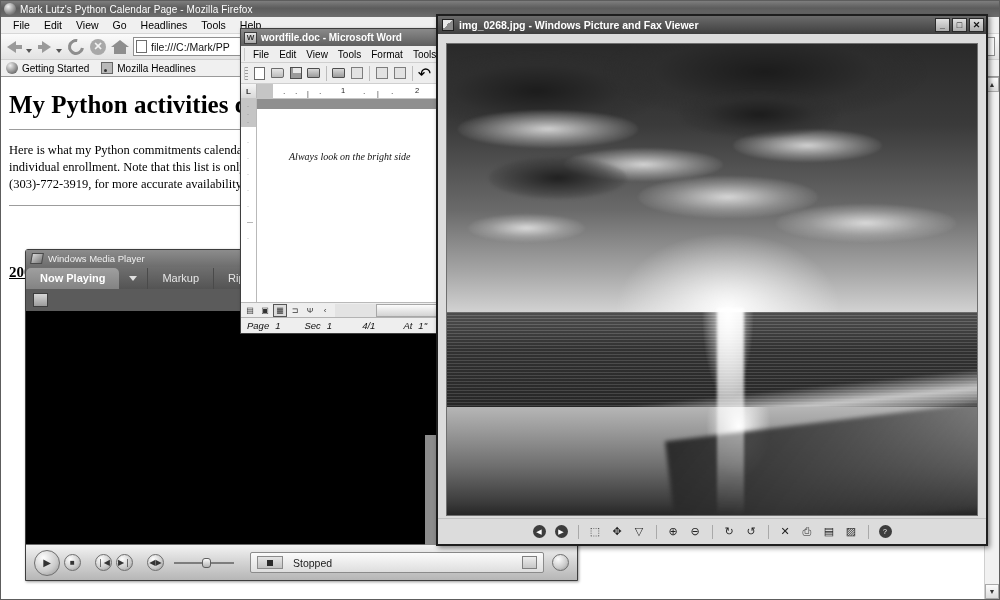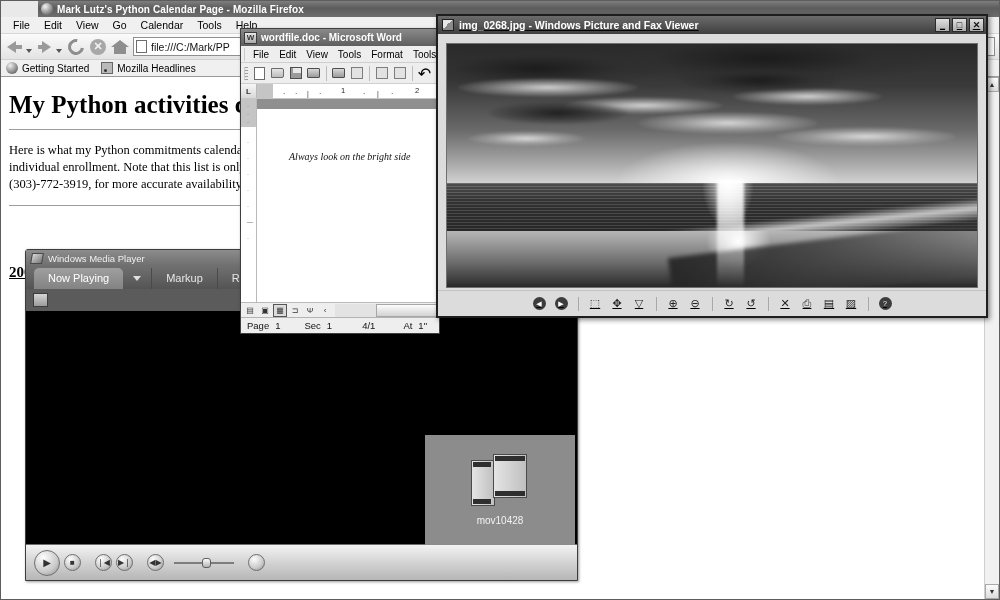--- a/index.html
+++ b/index.html
@@ -26,24 +26,23 @@
     background: #e9e9e4;
     border: 1px solid #5d5d5d;
     display: flex; flex-direction: column;
   }
   .ff-titlebar {
     height: 16px;
     background: linear-gradient(to bottom, #7e7e7e 0%, #5c5c5c 45%, #6e6e6e 100%);
     color: #ffffff;
     display: flex; align-items: center;
     padding: 0 3px;
-    font-size: 10px; font-weight: bold;
+    font-size: 10px; font-weight: normal;
     letter-spacing: 0.1px;
     white-space: nowrap;
-    margin-left: 37px;
   }
   .ff-app-icon {
     width: 12px; height: 12px; margin-right: 4px;
     border-radius: 50%;
     background: radial-gradient(circle at 35% 30%, #f2f2f2, #8a8a8a 60%, #4a4a4a);
     flex: 0 0 auto;
   }
   .ff-menubar {
     height: 17px;
     background: #f0f0ec;
@@ -198,24 +197,23 @@
     display: flex; align-items: flex-end;
     font-size: 11px; color: #e6e6e6;
   }
   .wmp-tab {
     padding: 3px 14px 4px 14px; height: 21px;
     display: flex; align-items: center; white-space: nowrap;
     border-right: 1px solid #4a4a4a;
   }
   .wmp-tab.active {
     background: linear-gradient(to bottom,#9f9f9f,#838383);
-    color: #ffffff; font-weight: normal;
+    color: #ffffff; font-weight: bold;
     border-radius: 5px 5px 0 0;
     border-right: none;
-    margin-left: 8px;
   }
   .wmp-tab-caret {
     width: 0; height: 0; border-left: 4px solid transparent;
     border-right: 4px solid transparent; border-top: 5px solid #e0e0e0;
   }
   .wmp-subbar {
     height: 22px; background: #5b5b5b;
     display: flex; align-items: center; padding-left: 7px;
   }
   .wmp-subbtn {
@@ -440,33 +438,32 @@
   }
   .hs-thumb {
     position: absolute; right: 0; top: 0; width: 60%; height: 13px;
     background: linear-gradient(to bottom,#fcfcfa,#d3d3cd);
     border: 1px solid #a7a7a2;
   }
   .wd-status {
     height: 16px; background: #eeeeea;
     border-top: 1px solid #b3b3ae;
     display: flex; align-items: center;
-    font-size: 9.5px; color: #111; overflow: hidden;
+    font-size: 9.5px; color: #111; overflow: hidden; font-style: italic;
   }
   .wd-status .st { padding: 0 6px; white-space: nowrap; }
 
   
   #viewer {
     position: absolute; left: 436px; top: 14px;
-    width: 552px; height: 304px;
+    width: 552px; height: 532px;
     background: #d6d6d1;
     border: 2px solid #1e1e1e;
     display: flex; flex-direction: column;
     box-shadow: 2px 2px 5px rgba(0,0,0,.45);
-    text-decoration: underline;
   }
   .vw-title {
     height: 18px;
     background: linear-gradient(to bottom,#6b6b6b,#3f3f3f);
     display: flex; align-items: center;
     padding: 0 2px 0 4px;
     color: #ffffff; font-size: 10.5px; font-weight: bold;
     white-space: nowrap;
   }
   .vw-ic {
@@ -564,21 +561,21 @@
     <div class="ff-titlebar">
       <span class="ff-app-icon"></span>
       <span>Mark Lutz's Python Calendar Page - Mozilla Firefox</span>
     </div>
 
     <div class="ff-menubar">
       <span>File</span>
       <span>Edit</span>
       <span>View</span>
       <span>Go</span>
-      <span>Calendar</span>
+      <span>Headlines</span>
       <span>Tools</span>
       <span>Help</span>
     </div>
 
     <div class="ff-navbar">
       <div class="nav-btn">
           <span class="arrow-l"></span>
           <span class="nav-tail" style="left:9px"></span>
         </div>
       <div class="nav-drop"></div>
@@ -654,20 +651,27 @@
     <div class="wmp-controls">
       <div class="cbtn play">▶</div>
       <div class="cbtn sm">■</div>
       <div style="width:6px"></div>
       <div class="cbtn sm">❘◀</div>
       <div class="cbtn sm">▶❘</div>
       <div style="width:6px"></div>
       <div class="cbtn sm">◀▶</div>
       <div class="vol-track">
         <div class="vol-knob"></div>
+      </div>
+      <div class="wmp-statusbox">
+        <span class="stop-sq">
+            <i></i>
+          </span>
+        <span>Stopped</span>
+        <span class="mini-btn"></span>
       </div>
       <div class="cbtn sm" style="margin-left:4px"></div>
     </div>
   </div>
 
   <div id="thumbpane">
     <div class="filmstrip">
       <div class="film-panel film-p1"></div>
       <div class="film-panel film-p2"></div>
       <div class="perf" style="left:4px;top:8px;width:18px;height:5px;"></div>

